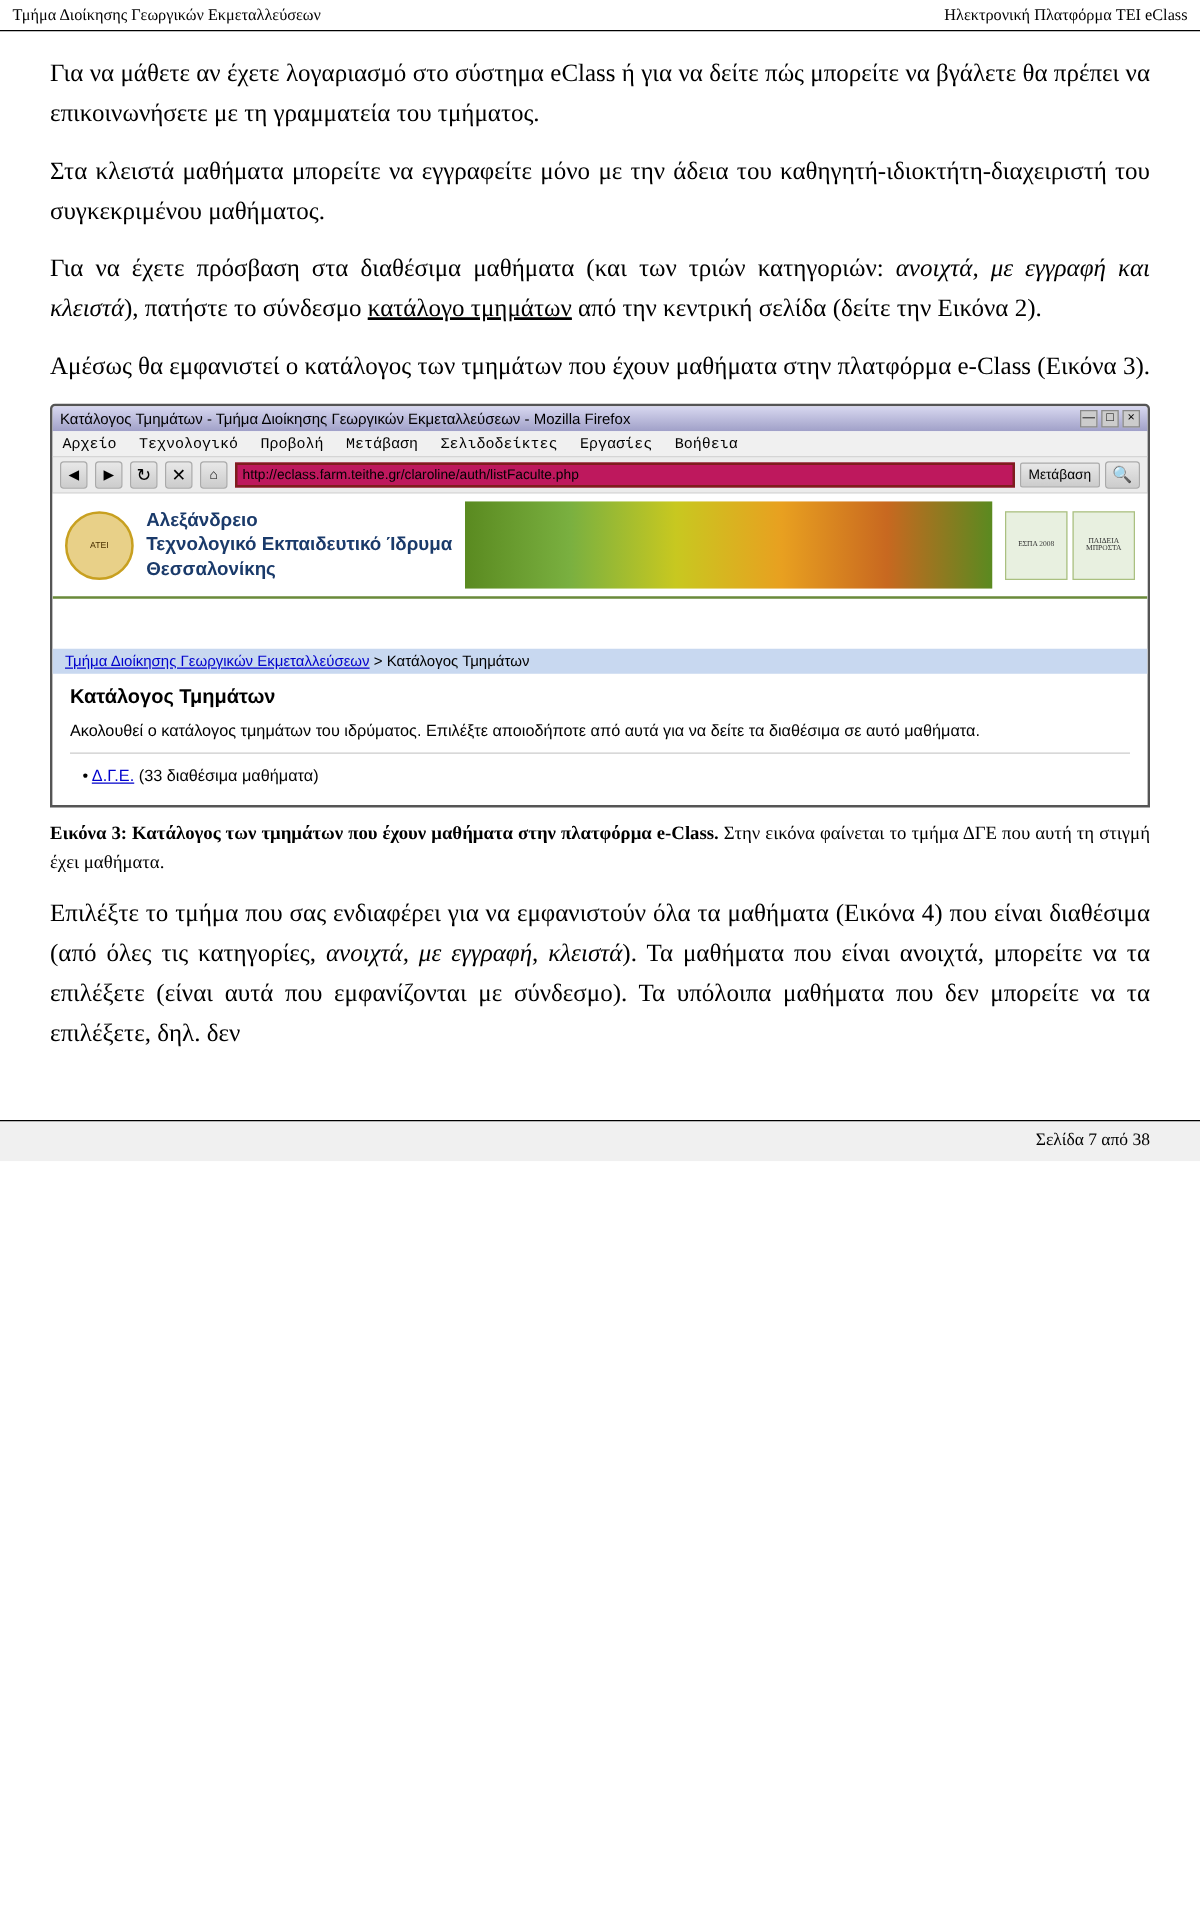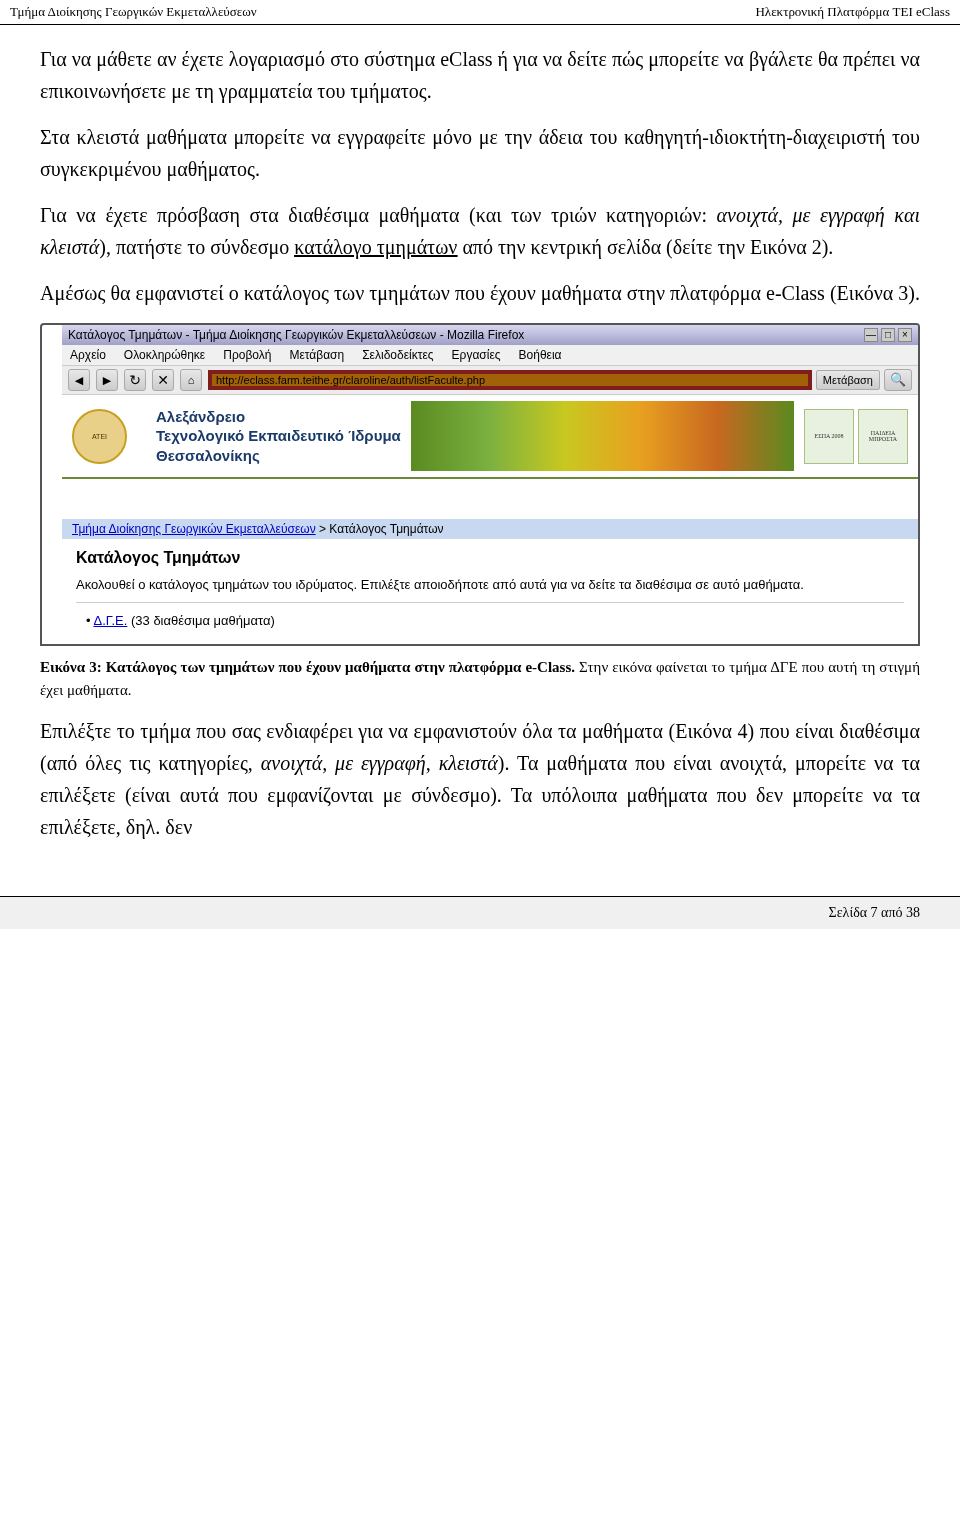--- a/index.html
+++ b/index.html
@@ -33,21 +33,20 @@
       text-align: justify;
     }
 
     
     .browser-window {
       border: 2px solid #555;
       border-radius: 4px 4px 0 0;
       margin: 10px 0 10px 0;
       background: #fff;
       overflow: hidden;
-      padding-left: 20px;
     }
 
     .browser-titlebar {
       background: linear-gradient(to bottom, #d8d8f0, #a0a0c8);
       padding: 3px 6px;
       display: flex;
       align-items: center;
       justify-content: space-between;
       font-size: 12px;
       font-family: Arial, sans-serif;
@@ -81,20 +80,21 @@
       padding: 1px 4px;
       display: flex;
       gap: 10px;
       font-size: 12px;
       font-family: Arial, sans-serif;
     }
 
     .browser-menubar span {
       padding: 2px 4px;
       cursor: pointer;
+      font-family: Liberation Mono, monospace;
     }
 
     .browser-toolbar {
       background: #ececec;
       border-bottom: 1px solid #ccc;
       padding: 3px 6px;
       display: flex;
       align-items: center;
       gap: 6px;
       font-size: 12px;
@@ -119,25 +119,25 @@
     .address-bar-container {
       display: flex;
       align-items: center;
       flex: 1;
       gap: 4px;
     }
 
     .address-bar {
       flex: 1;
       height: 20px;
-      border: 4px solid #7f1d1d;
+      border: 2px solid #7f1d1d;
       font-size: 11px;
       font-family: Arial, sans-serif;
       padding: 0 4px;
-      background: #a16207;
+      background: #be185d;
     }
 
     .go-btn {
       height: 20px;
       padding: 0 6px;
       background: linear-gradient(to bottom, #e8e8e8, #ccc);
       border: 1px solid #aaa;
       font-size: 11px;
       font-family: Arial, sans-serif;
       cursor: pointer;
@@ -158,21 +158,20 @@
       gap: 10px;
       border-bottom: 2px solid #6a8a3a;
     }
 
     .site-logo-text {
       font-size: 15px;
       font-family: Arial, sans-serif;
       font-weight: bold;
       color: #1a3a6a;
       line-height: 1.3;
-      margin-left: 19px;
     }
 
     .site-banner-img {
       
       flex: 1;
       height: 70px;
       background: linear-gradient(to right, #7aaa44 0%, #4a8a22 40%, #e8a820 60%, #c87020 80%, #6a8a3a 100%);
       display: flex;
       align-items: center;
       justify-content: center;
@@ -328,21 +327,21 @@
       <span class="browser-titlebar-title">Κατάλογος Τμημάτων - Τμήμα Διοίκησης Γεωργικών Εκμεταλλεύσεων - Mozilla Firefox</span>
       <div class="browser-titlebar-btns">
         <span>—</span>
         <span>□</span>
         <span>×</span>
       </div>
     </div>
 
     <div class="browser-menubar">
       <span>Αρχείο</span>
-      <span>Ολοκληρώθηκε</span>
+      <span>Τεχνολογικό</span>
       <span>Προβολή</span>
       <span>Μετάβαση</span>
       <span>Σελιδοδείκτες</span>
       <span>Εργασίες</span>
       <span>Βοήθεια</span>
     </div>
 
     <div class="browser-toolbar">
       <div class="nav-btn">◀</div>
       <div class="nav-btn">▶</div>

